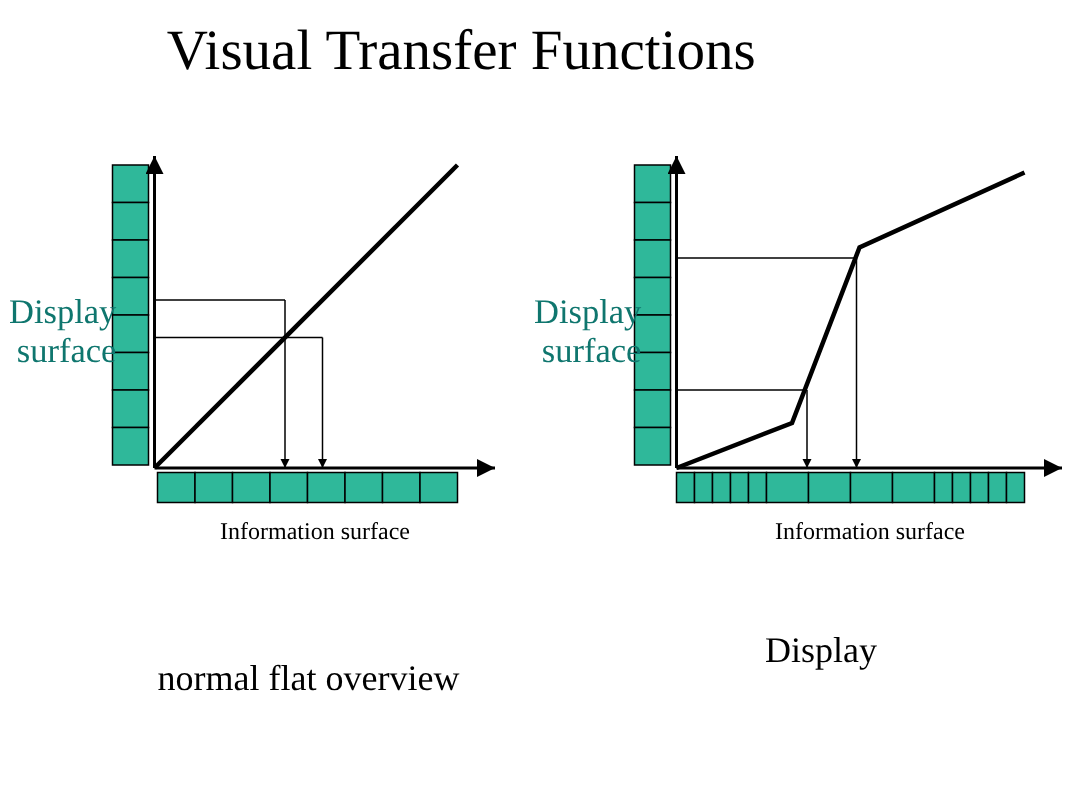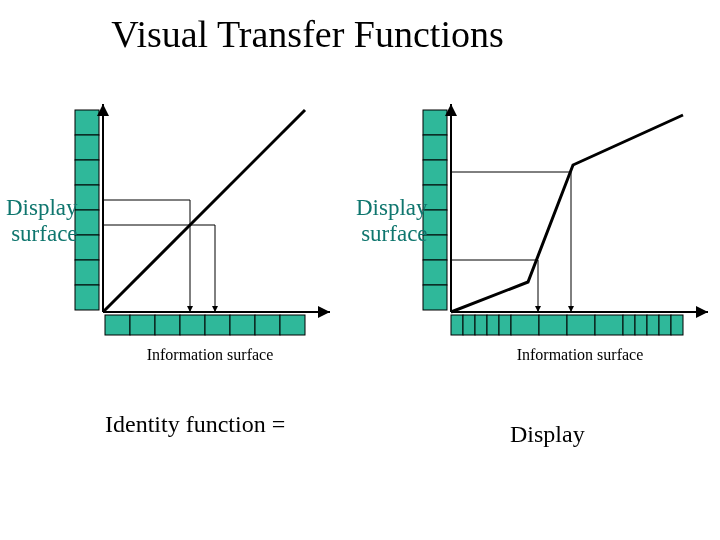--- a/index.html
+++ b/index.html
@@ -88,21 +88,21 @@
     <line x1="120" y1="100" x2="120" y2="212" stroke="#000" stroke-width="1" marker-end="url(#arrL)"></line>
     <line x1="33" y1="125" x2="145" y2="125" stroke="#000" stroke-width="1"></line>
     <line x1="145" y1="125" x2="145" y2="212" stroke="#000" stroke-width="1" marker-end="url(#arrL)"></line>
   </svg>
 </div>
 <div class="ylabel" style="left:6px; top:195px;">
   <span>Display</span><br><span>surface</span>
 </div>
 <div class="xlabel" style="left:100px; top:346px;">Information surface</div>
 <div class="caption" style="left:105px; top:410px;">
-  <span>Identity function =</span><br>
+  <br><span>normal flat overview</span>
 </div>
 
 <div class="panel" style="left:418px; top:100px; width:300px; height:260px;">
   <svg width="300" height="260">
     <defs>
       <marker id="arrR" markerWidth="8" markerHeight="8" refX="6" refY="3" orient="auto">
         <path d="M0,0 L6,3 L0,6 Z" fill="#000"></path>
       </marker>
     </defs>
 

